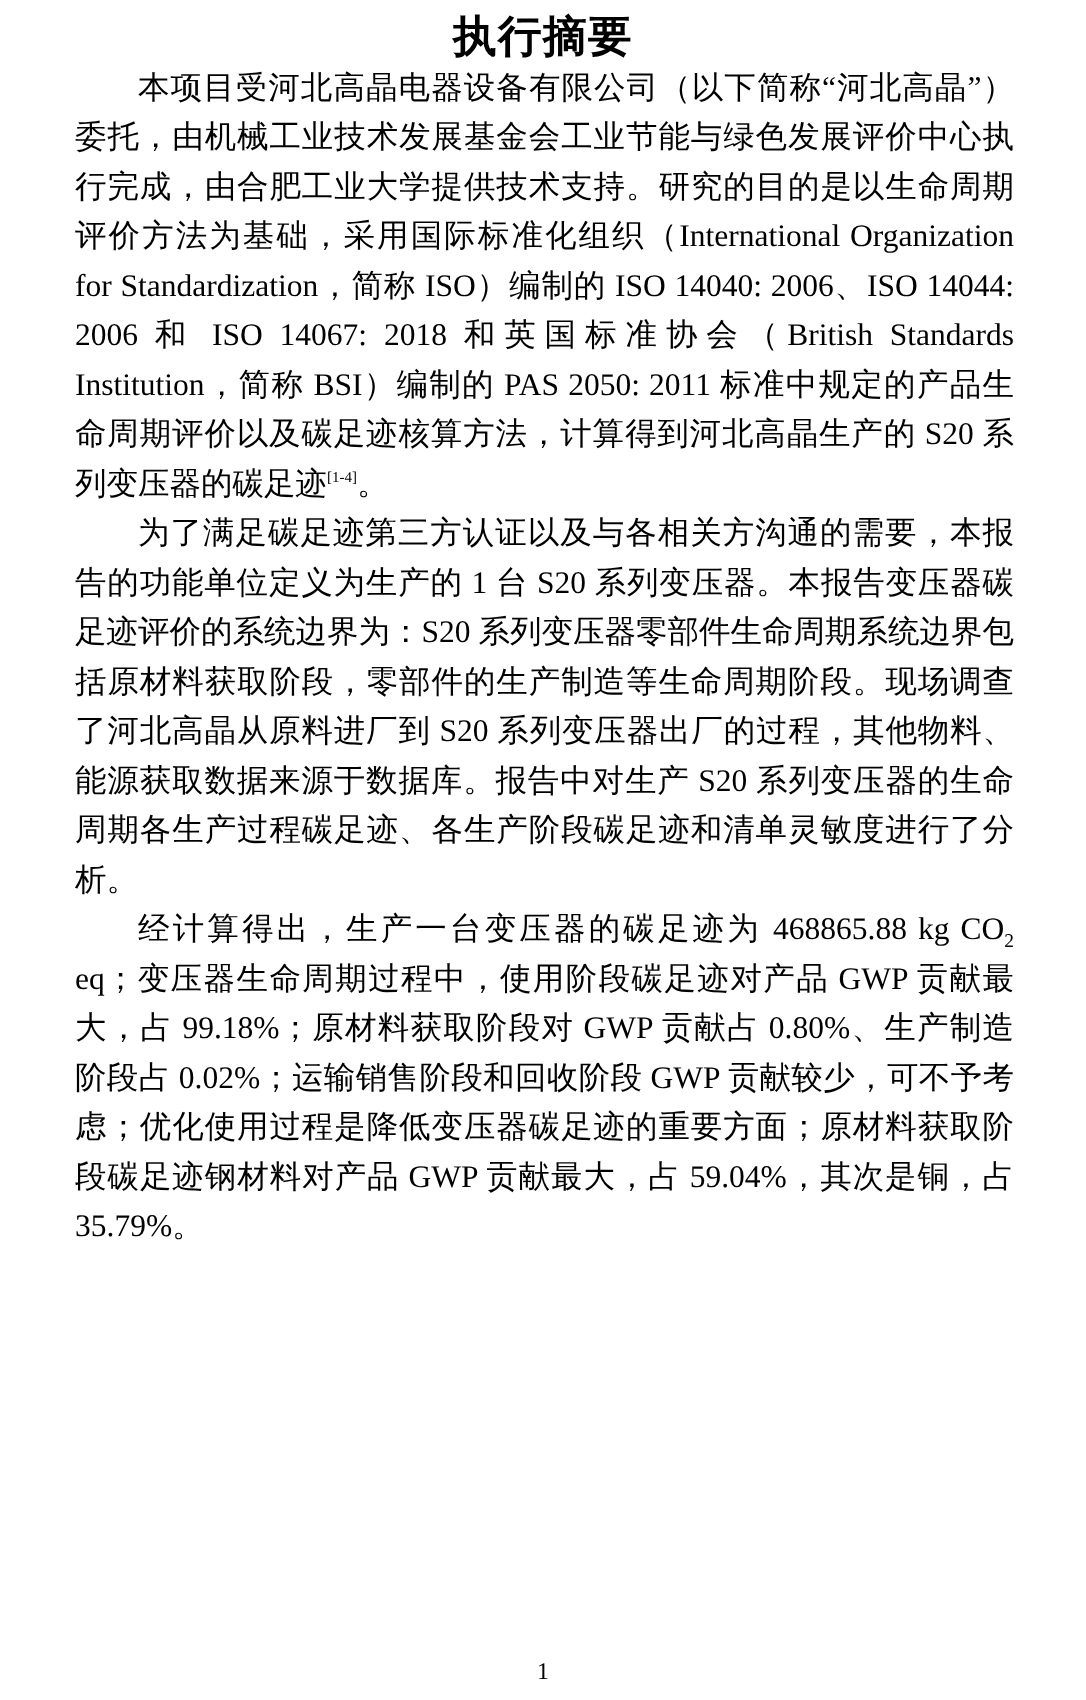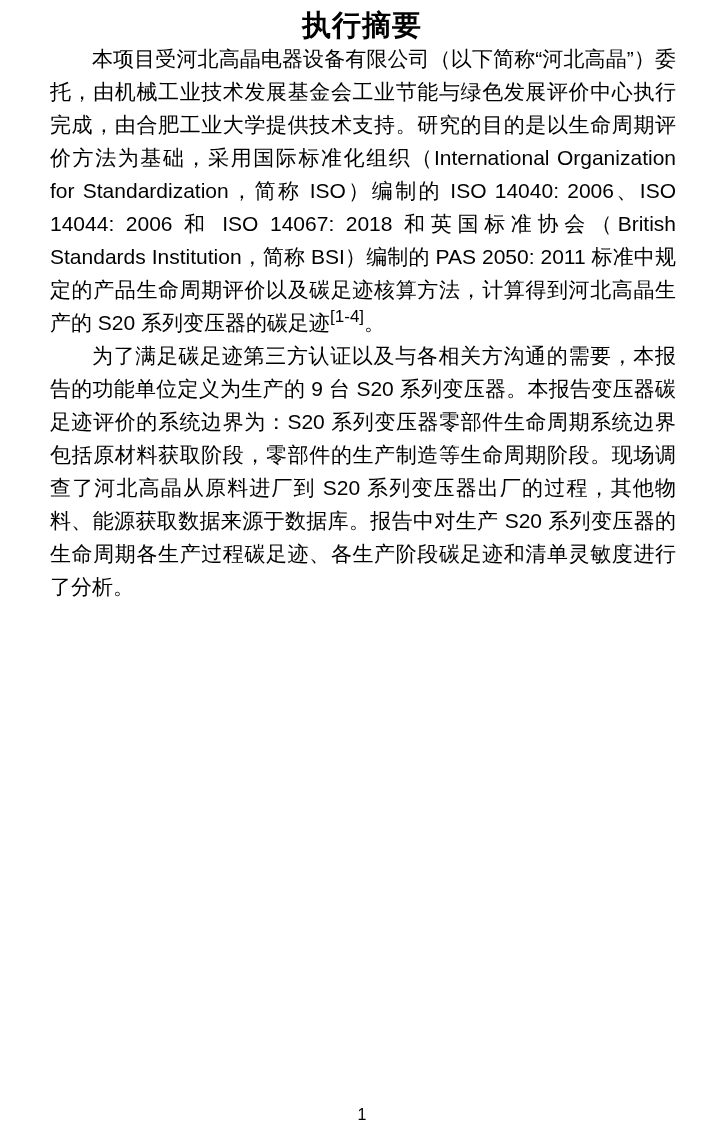--- a/index.html
+++ b/index.html
@@ -6,21 +6,21 @@
     margin: 0;
     padding: 0;
     background: #ffffff;
   }
   .page {
     position: relative;
     width: 724px;
     height: 1133px;
     background: #ffffff;
     color: #000000;
-    font-family: Liberation Sans, sans-serif;
+    font-family: Liberation Serif, serif;
     overflow: hidden;
   }
   .title {
     margin: 0;
     padding-top: 9px;
     font-size: 29px;
     line-height: 33px;
     font-weight: 700;
     text-align: center;
     letter-spacing: 1px;
@@ -30,21 +30,21 @@
     font-size: 21px;
     line-height: 33px;
     text-align: justify;
     text-justify: inter-ideograph;
   }
   .para {
     margin: 0;
     text-indent: 2em;
   }
   .para sup {
-    font-size: 17px;
+    font-size: 10px;
     line-height: 0;
   }
   .para sub {
     font-size: 13px;
     line-height: 0;
   }
   .footer {
     position: absolute;
     left: 0;
     right: 0;
@@ -54,16 +54,17 @@
     line-height: 20px;
   }
 </style>
 </head>
 <body>
 
 <div class="page">
   <h1 class="title">执行摘要</h1>
   <div class="body">
     <p class="para"><span>本项目受河北高晶电器设备有限公司（以下简称“河北高晶”）委托，由机械工业技术发展基金会工业节能与绿色发展评价中心执行完成，由合肥工业大学提供技术支持。研究的目的是以生命周期评价方法为基础，采用国际标准化组织（International Organization for Standardization，简称 ISO）编制的 ISO 14040: 2006、ISO 14044: 2006 和 ISO 14067: 2018 和英国标准协会（British Standards Institution，简称 BSI）编制的 PAS 2050: 2011 标准中规定的产品生命周期评价以及碳足迹核算方法，计算得到河北高晶生产的 S20 系列变压器的碳足迹</span><sup>[1-4]</sup><span>。</span></p>
-    <p class="para"><span>为了满足碳足迹第三方认证以及与各相关方沟通的需要，本报告的功能单位定义为生产的 9 台 S20 系列变压器。本报告变压器碳足迹评价的系统边界为：S20 系列变压器零部件生命周期系统边界包括原材料获取阶段，零部件的生产制造等生命周期阶段。现场调查了河北高晶从原料进厂到 S20 系列变压器出厂的过程，其他物料、能源获取数据来源于数据库。报告中对生产 S20 系列变压器的生命周期各生产过程碳足迹、各生产阶段碳足迹和清单灵敏度进行了分析。</span></p>
+    <p class="para"><span>为了满足碳足迹第三方认证以及与各相关方沟通的需要，本报告的功能单位定义为生产的 1 台 S20 系列变压器。本报告变压器碳足迹评价的系统边界为：S20 系列变压器零部件生命周期系统边界包括原材料获取阶段，零部件的生产制造等生命周期阶段。现场调查了河北高晶从原料进厂到 S20 系列变压器出厂的过程，其他物料、能源获取数据来源于数据库。报告中对生产 S20 系列变压器的生命周期各生产过程碳足迹、各生产阶段碳足迹和清单灵敏度进行了分析。</span></p>
+    <p class="para"><span>经计算得出，生产一台变压器的碳足迹为 468865.88 kg CO</span><sub>2</sub><span> eq；变压器生命周期过程中，使用阶段碳足迹对产品 GWP 贡献最大，占 99.18%；原材料获取阶段对 GWP 贡献占 0.80%、生产制造阶段占 0.02%；运输销售阶段和回收阶段 GWP 贡献较少，可不予考虑；优化使用过程是降低变压器碳足迹的重要方面；原材料获取阶段碳足迹钢材料对产品 GWP 贡献最大，占 59.04%，其次是铜，占 35.79%。</span></p>
   </div>
   <div class="footer">1</div>
 </div>
 
 </body></html>

